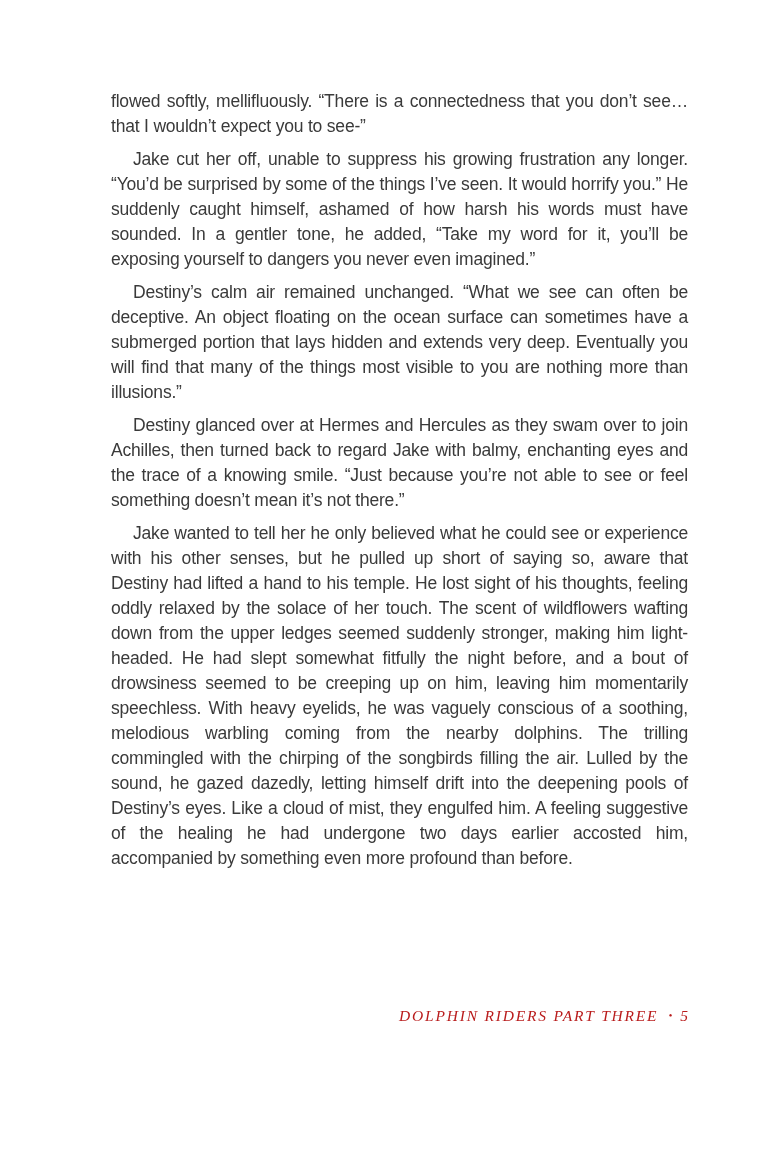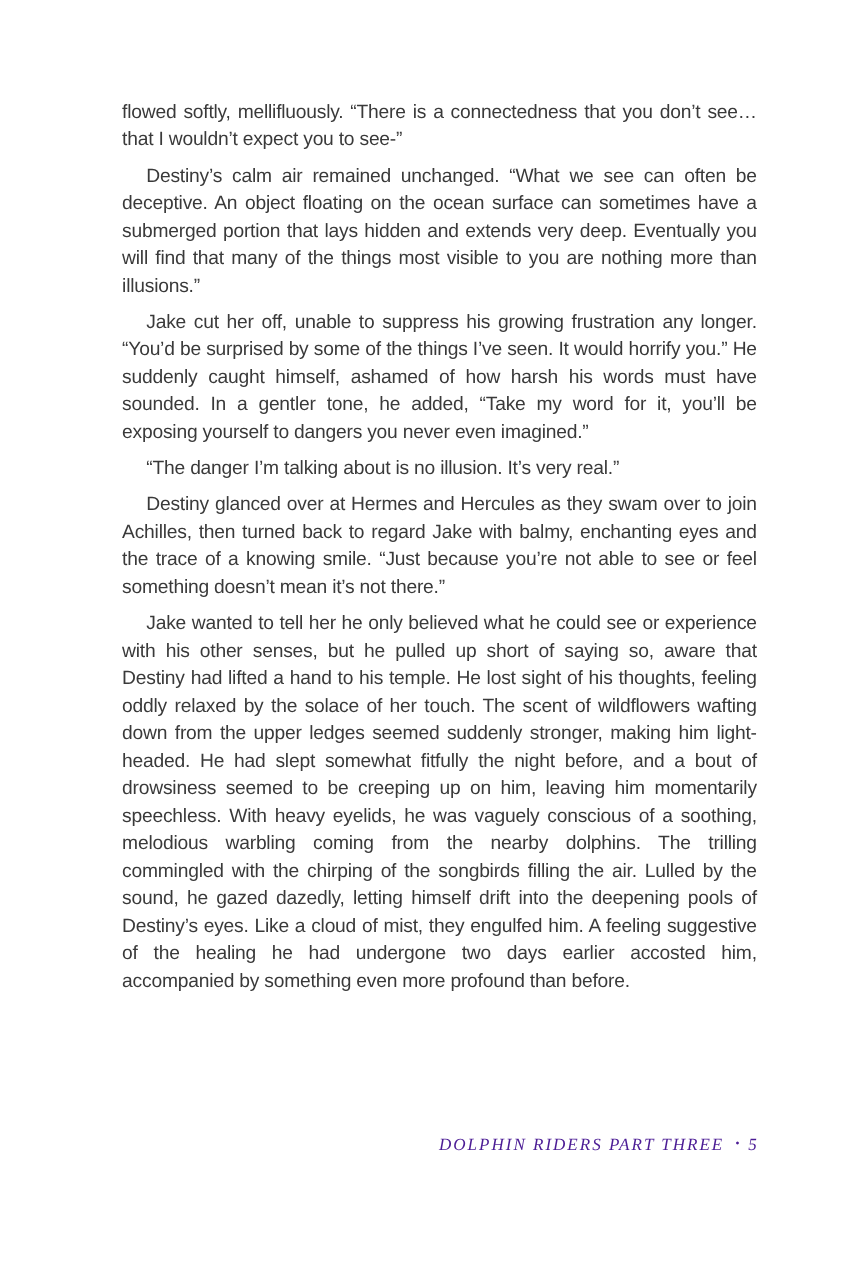--- a/index.html
+++ b/index.html
@@ -30,27 +30,27 @@
     letter-spacing: -0.2px;
     text-align: justify;
     text-indent: 22px;
     color: #3a3a3a;
   }
   .para.no-indent {
     text-indent: 0;
   }
   .footer {
     position: absolute;
-    top: 1032px;
+    top: 1007px;
     right: 80px;
     font-family: "Liberation Serif", serif;
     font-style: italic;
     font-size: 15.5px;
     letter-spacing: 1.8px;
-    color: #4c1d95;
+    color: #b91c1c;
     white-space: nowrap;
   }
   .footer .running-title {
     letter-spacing: 1.8px;
   }
   .footer .sep {
     display: inline-block;
     margin: 0 8px 0 10px;
     font-size: 11px;
     vertical-align: 2px;
@@ -59,23 +59,22 @@
   .footer .page-num {
     letter-spacing: 0;
   }
 </style>
 </head>
 <body>
 
 <div class="page">
   <div class="body-text">
     <p class="para no-indent">flowed softly, mellifluously. “There is a connectedness that you don’t see…that I wouldn’t expect you to see-”</p>
+    <p class="para">Jake cut her off, unable to suppress his growing frustration any longer. “You’d be surprised by some of the things I’ve seen. It would horrify you.” He suddenly caught himself, ashamed of how harsh his words must have sounded. In a gentler tone, he added, “Take my word for it, you’ll be exposing yourself to dangers you never even imagined.”</p>
     <p class="para">Destiny’s calm air remained unchanged. “What we see can often be deceptive. An object floating on the ocean surface can sometimes have a submerged portion that lays hidden and extends very deep. Eventually you will find that many of the things most visible to you are nothing more than illusions.”</p>
-    <p class="para">Jake cut her off, unable to suppress his growing frustration any longer. “You’d be surprised by some of the things I’ve seen. It would horrify you.” He suddenly caught himself, ashamed of how harsh his words must have sounded. In a gentler tone, he added, “Take my word for it, you’ll be exposing yourself to dangers you never even imagined.”</p>
-    <p class="para">“The danger I’m talking about is no illusion. It’s very real.”</p>
     <p class="para">Destiny glanced over at Hermes and Hercules as they swam over to join Achilles, then turned back to regard Jake with balmy, enchanting eyes and the trace of a knowing smile. “Just because you’re not able to see or feel something doesn’t mean it’s not there.”</p>
     <p class="para">Jake wanted to tell her he only believed what he could see or experience with his other senses, but he pulled up short of saying so, aware that Destiny had lifted a hand to his temple. He lost sight of his thoughts, feeling oddly relaxed by the solace of her touch. The scent of wildflowers wafting down from the upper ledges seemed suddenly stronger, making him light-headed. He had slept somewhat fitfully the night before, and a bout of drowsiness seemed to be creeping up on him, leaving him momentarily speechless. With heavy eyelids, he was vaguely conscious of a soothing, melodious warbling coming from the nearby dolphins. The trilling commingled with the chirping of the songbirds filling the air. Lulled by the sound, he gazed dazedly, letting himself drift into the deepening pools of Destiny’s eyes. Like a cloud of mist, they engulfed him. A feeling suggestive of the healing he had undergone two days earlier accosted him, accompanied by something even more profound than before.</p>
   </div>
 
   <div class="footer">
     <span class="running-title">DOLPHIN RIDERS PART THREE</span><span class="sep">•</span><span class="page-num">5</span>
   </div>
 </div>
 
 </body></html>

